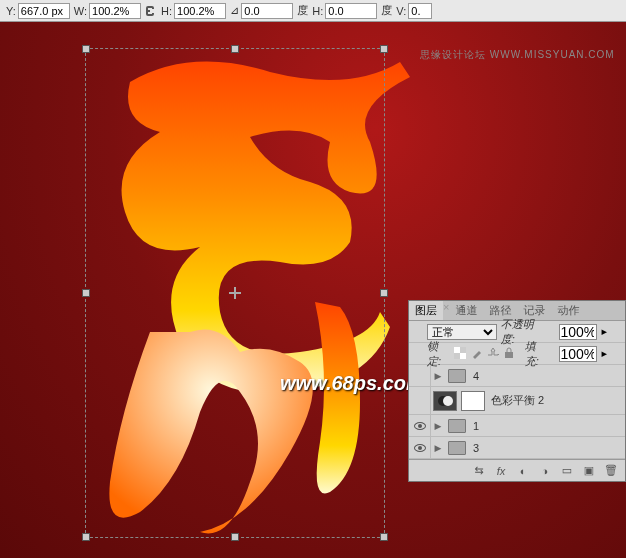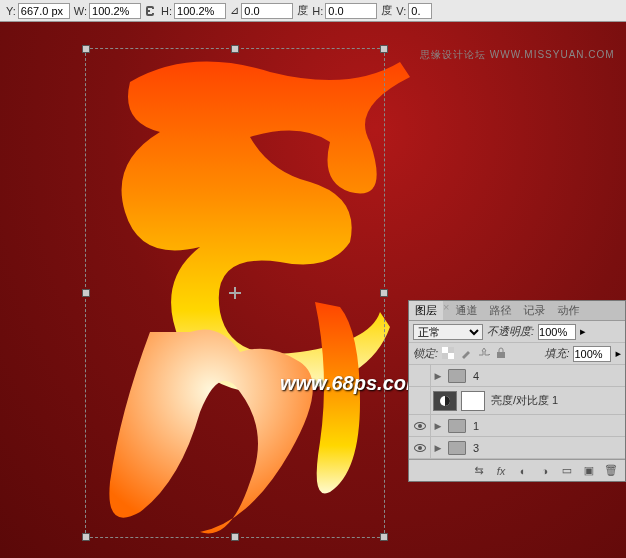--- a/index.html
+++ b/index.html
@@ -26,23 +26,23 @@
 
 .watermark-top { position: absolute; top: 26px; left: 420px; font-size: 10px; color: #888; letter-spacing: 1px; }
 .watermark-main { position: absolute; top: 350px; left: 280px; font-size: 20px; font-weight: bold; color: #fff; font-style: italic; text-shadow: 1px 1px 2px #000; }
 
 .panel { position: absolute; right: 0; top: 300px; width: 218px; background: #d4d4d4; border: 1px solid #777; font-size: 11px; }
 .panel-tabs { display: flex; background: #c0c0c0; height: 20px; align-items: flex-start; border-bottom: 1px solid #999; }
 .tab { padding: 2px 6px; color: #555; cursor: pointer; }
 .tab.active { background: #d4d4d4; color: #000; }
 .tab-sep { color: #999; }
 
-.panel-row { display: flex; align-items: center; height: 22px; padding: 0 4px; gap: 4px; border-bottom: 1px solid #bbb; }
+.panel-row { display: flex; align-items: center; height: 22px; padding: 0 18px; gap: 4px; border-bottom: 1px solid #bbb; }
 .panel-row select { width: 70px; height: 16px; font-size: 11px; border: 1px solid #888; }
-.panel-row input[type="text"] { width: 38px; height: 16px; font-size: 11px; border: 1px solid #888; text-align: left; padding-right: 2px; }
+.panel-row input[type="text"] { width: 38px; height: 16px; font-size: 14px; border: 1px solid #888; text-align: center; padding-right: 2px; margin-left: 8px; }
 .panel-row .lbl { color: #333; font-style: italic; }
 .lock-row .ico { width: 14px; height: 14px; display: inline-block; }
 
 .layers { max-height: 140px; overflow: hidden; }
 .layer { display: flex; align-items: center; height: 22px; border-bottom: 1px solid #bbb; }
 .layer.tall { height: 28px; }
 .vis { width: 22px; height: 100%; border-right: 1px solid #bbb; display: flex; align-items: center; justify-content: center; }
 .eye { width: 12px; height: 8px; border: 1px solid #555; border-radius: 50%; position: relative; }
 .eye::after { content: ""; position: absolute; width: 4px; height: 4px; background: #555; border-radius: 50%; left: 3px; top: 1px; }
 .arrow { width: 14px; display: flex; justify-content: center; color: #666; font-size: 9px; }
@@ -162,26 +162,26 @@
     <div class="layer">
       <div class="vis"></div>
       <span class="arrow">▶</span>
       <span class="folder-ico"></span>
       <span class="layer-name">4</span>
     </div>
     <div class="layer tall">
       <div class="vis"></div>
       <span class="thumb adj">
           <svg width="18" height="14">
-            <circle cx="9" cy="7" r="5" fill="#fff"></circle>
-            <path d="M9 2 a5 5 0 010 10 Z" fill="#222"></path>
+            <circle cx="7" cy="7" r="5" fill="#222"></circle>
+            <circle cx="12" cy="7" r="5" fill="#eee"></circle>
           </svg>
         </span>
       <span class="thumb mask"></span>
-      <span class="layer-name">亮度/对比度 1</span>
+      <span class="layer-name">色彩平衡 2</span>
     </div>
     <div class="layer">
       <div class="vis">
           <span class="eye"></span>
         </div>
       <span class="arrow">▶</span>
       <span class="folder-ico"></span>
       <span class="layer-name">1</span>
     </div>
     <div class="layer">

